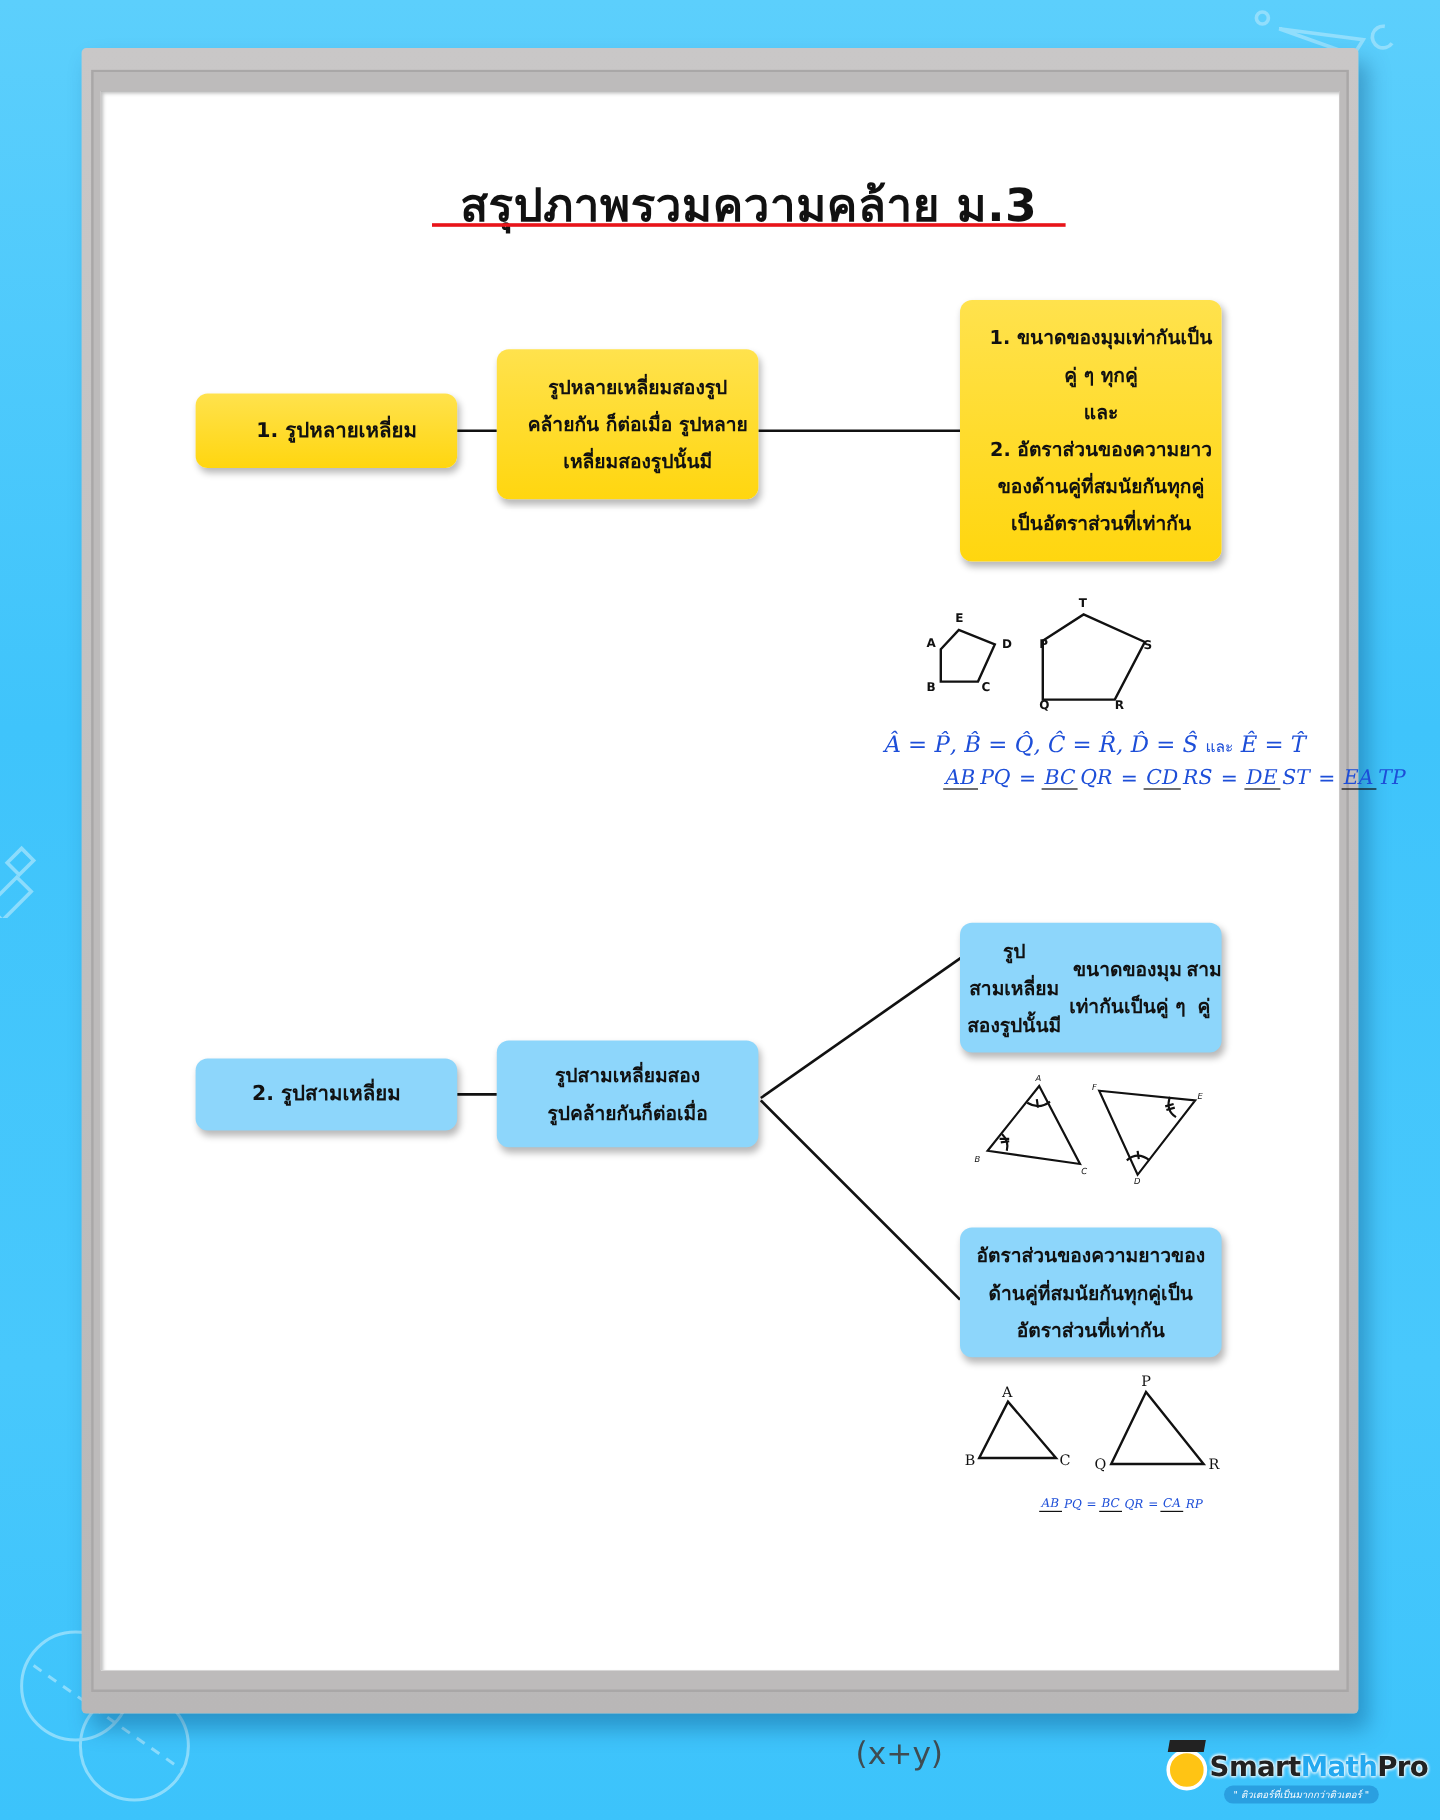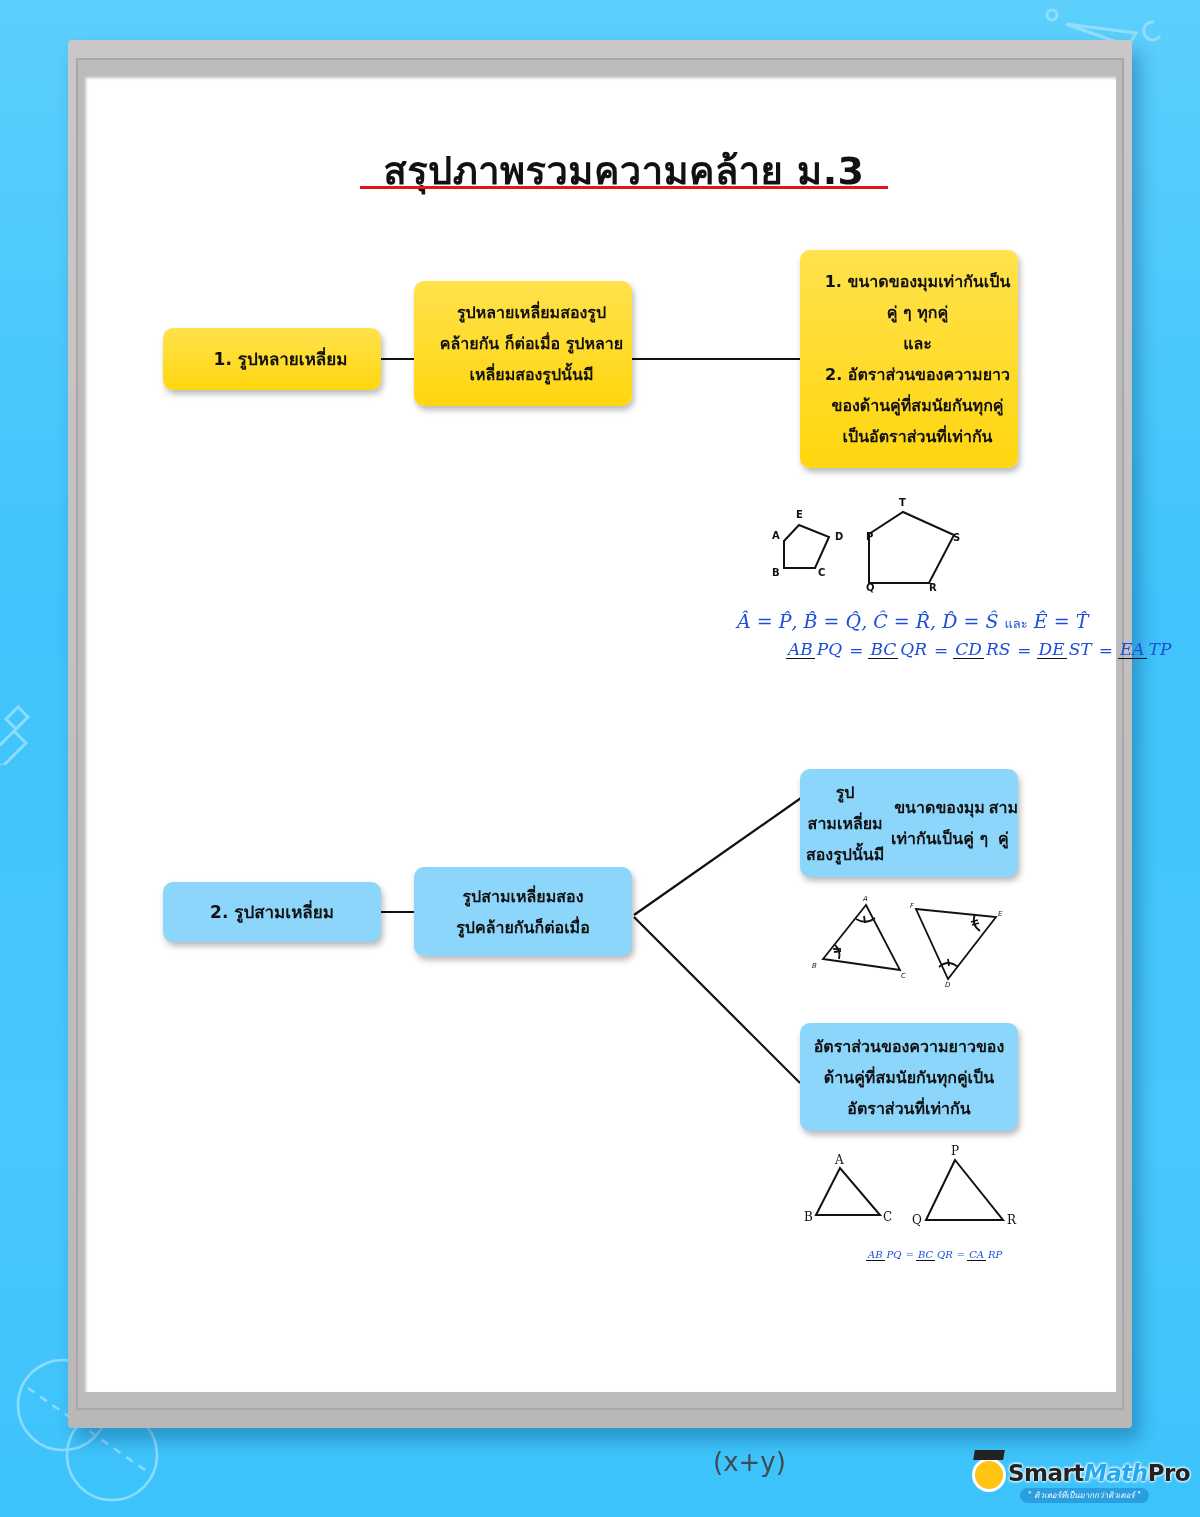--- a/index.html
+++ b/index.html
@@ -70,21 +70,21 @@
     background: #ffc414; border: 3px solid #fff;
   }
   .logo-cap {
     position: absolute; left: 2px; top: 0; width: 30px; height: 10px; background: #222;
     transform: skewX(-10deg);
   }
   .logo-text {
     position: absolute; left: 36px; top: 10px; font-weight: bold; font-size: 23px; letter-spacing: -0.5px;
     color: #222; text-shadow: 0 0 3px #fff, 0 0 3px #fff, 0 0 3px #fff;
   }
-  .logo-text .accent { color: #24a9f0; font-style: italic; }
+  .logo-text .accent { color: #24a9f0; }
   .logo-tag {
     position: absolute; left: 48px; top: 38px; padding: 1px 8px; border-radius: 8px; background: #2a9fe0;
     color: #fff; font-size: 8px; font-style: italic; white-space: nowrap;
   }
 </style>
 </head>
 <body>
 
 <svg class="bg-deco" width="200" height="90" style="left:1030px;top:0px;" viewBox="0 0 200 90">
   <g fill="none" stroke="#9fe2fd" stroke-width="3" opacity="0.8">
@@ -122,21 +122,21 @@
     <line x1="632" y1="359" x2="800" y2="359"></line>
     <line x1="381" y1="912" x2="414" y2="912"></line>
     <line x1="634" y1="915" x2="801" y2="798"></line>
     <line x1="634" y1="917" x2="800" y2="1083"></line>
   </g>
 </svg>
 
 <div class="node yellow f18" style="left:163px;top:328px;width:218px;height:62px;">
   <span>1. รูปหลายเหลี่ยม</span>
 </div>
-<div class="node yellow f16" style="left:414px;top:281px;width:218px;height:125px;flex-direction:column;">
+<div class="node yellow f16" style="left:414px;top:291px;width:218px;height:125px;flex-direction:column;">
   <span>รูปหลายเหลี่ยมสองรูป</span>
   <span>คล้ายกัน ก็ต่อเมื่อ รูปหลาย</span>
   <span>เหลี่ยมสองรูปนั้นมี</span>
 </div>
 <div class="node yellow f16" style="left:800px;top:250px;width:218px;height:218px;flex-direction:column;">
   <span>1. ขนาดของมุมเท่ากันเป็น</span>
   <span>คู่ ๆ ทุกคู่</span>
   <span>และ</span>
   <span>2. อัตราส่วนของความยาว</span>
   <span>ของด้านคู่ที่สมนัยกันทุกคู่</span>

